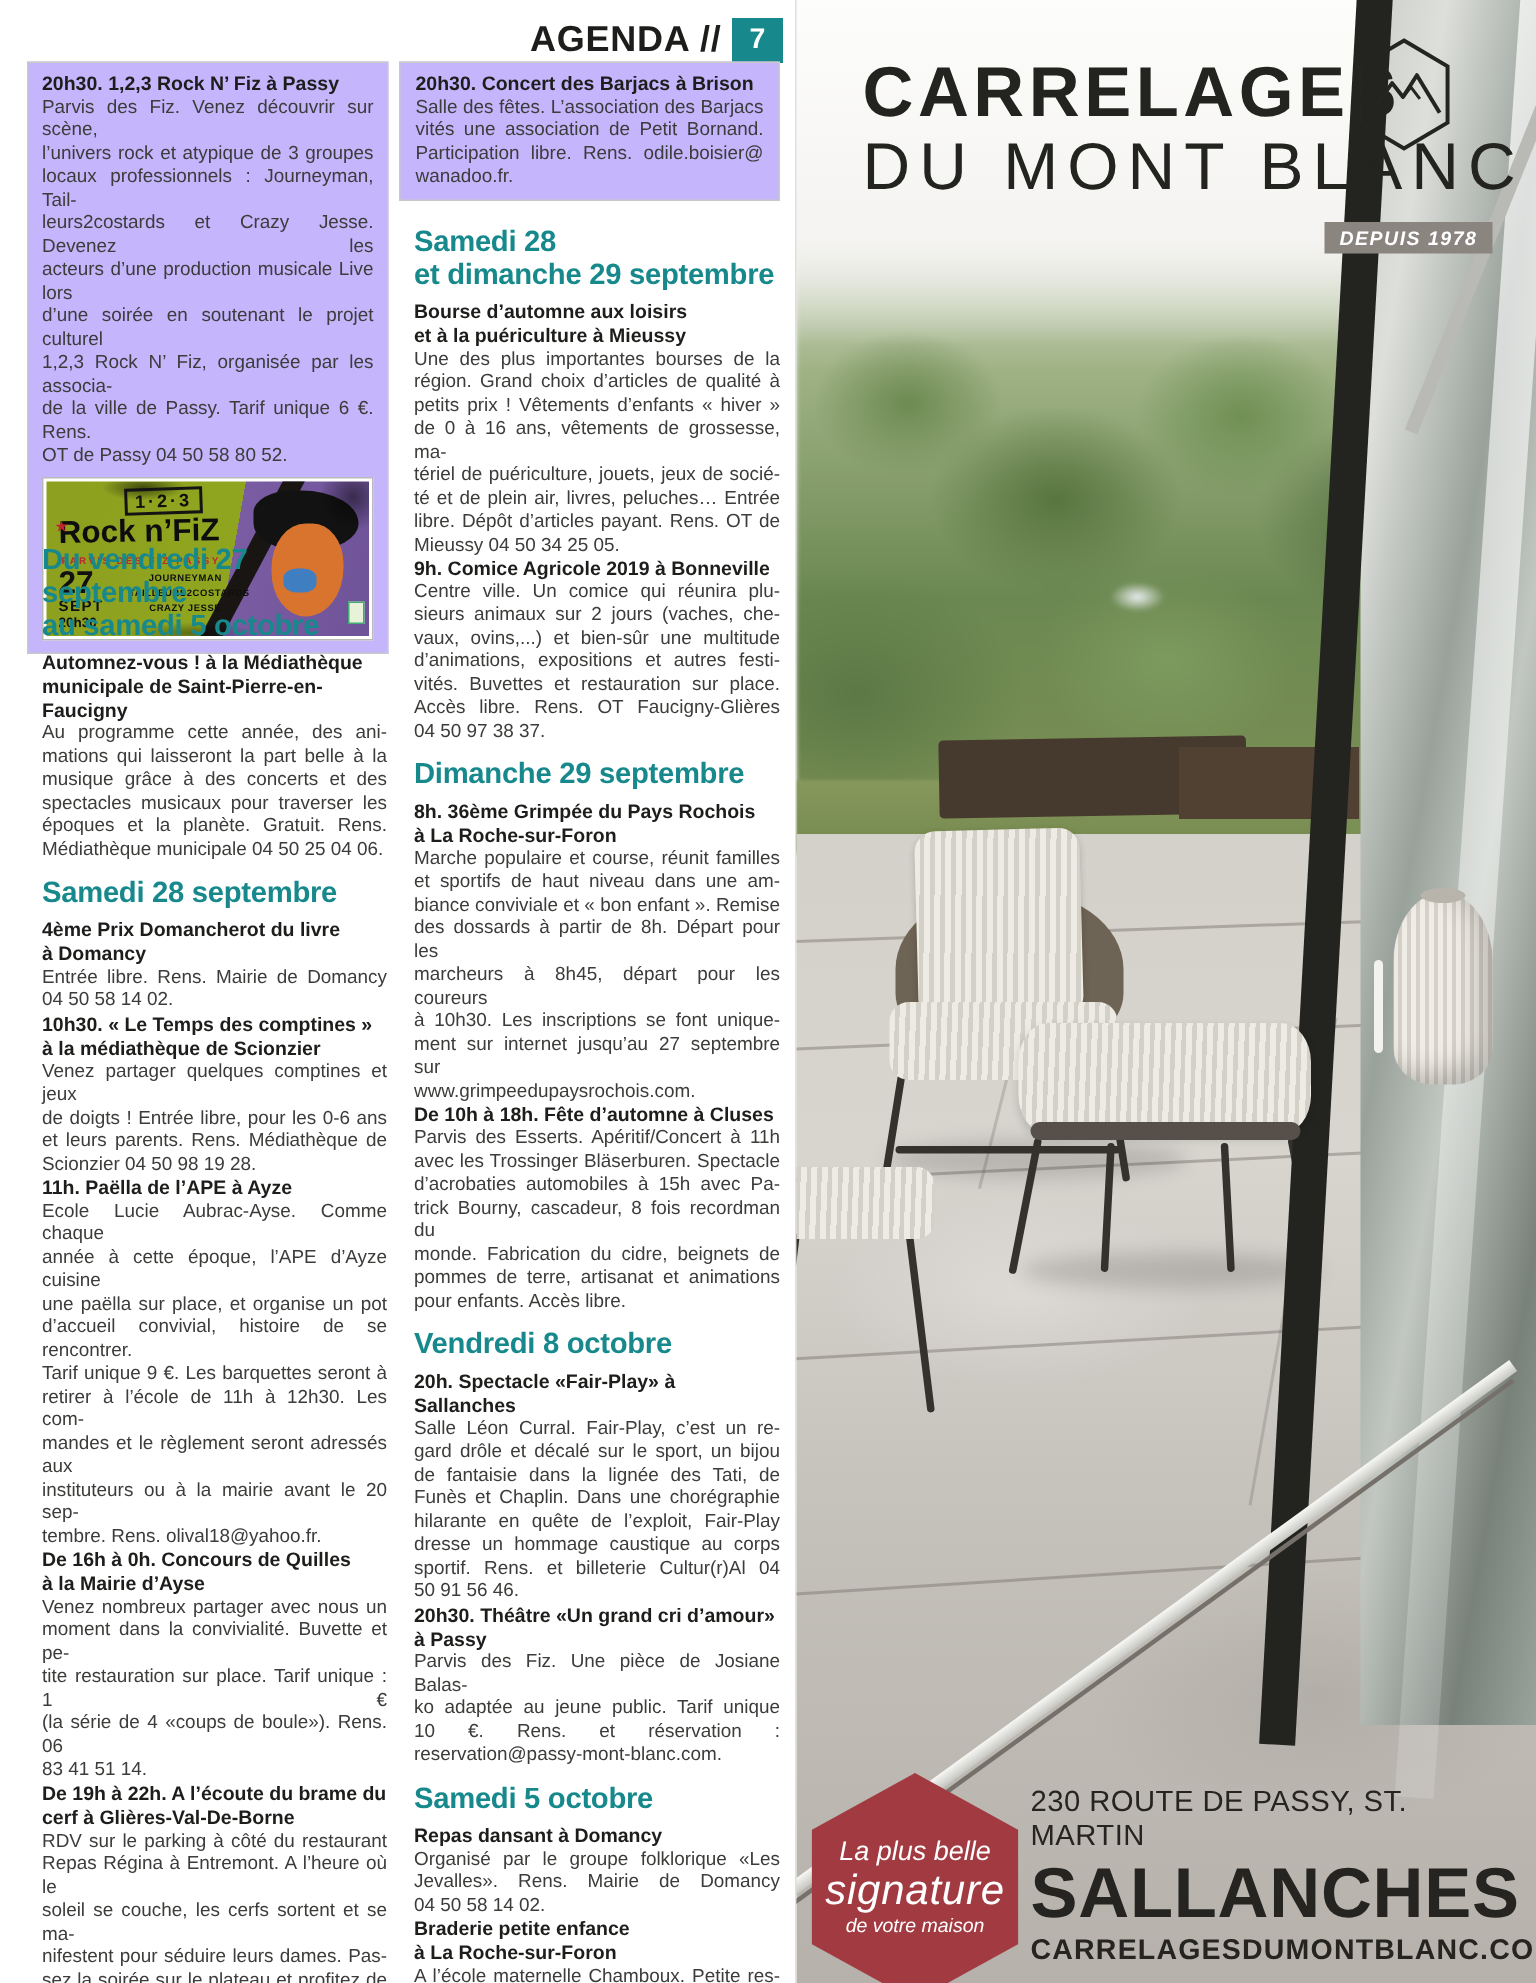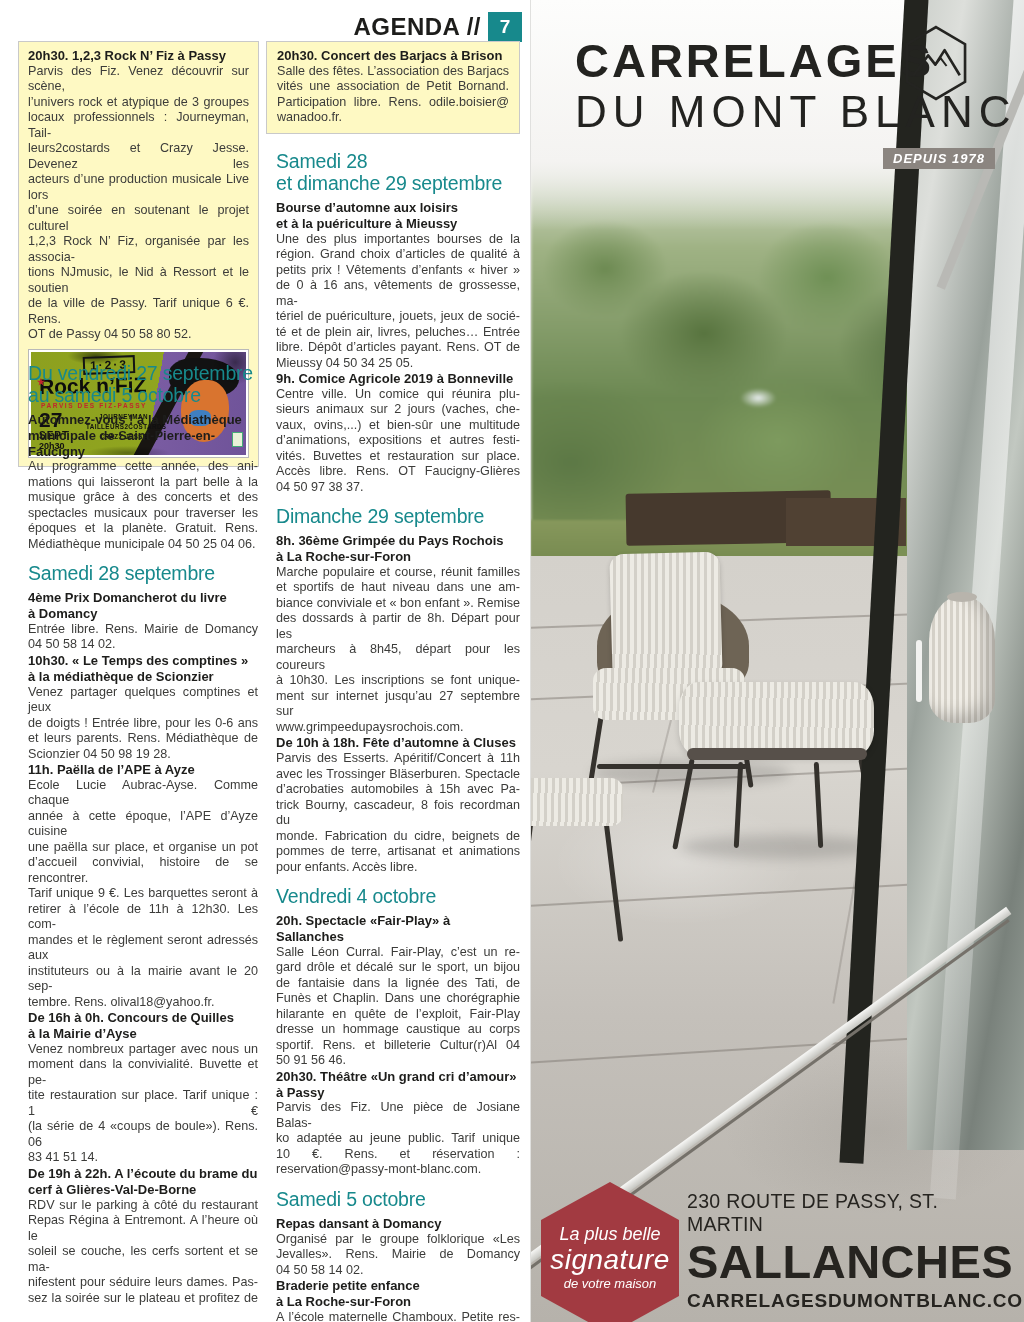--- a/index.html
+++ b/index.html
@@ -5,31 +5,31 @@
   html,body{margin:0;padding:0;background:#ffffff;}
   #page{position:relative;width:1024px;height:1322px;background:#fff;overflow:hidden;
         font-family:"Liberation Sans",sans-serif;color:#3a3a38;}
   
   .agenda-header{position:absolute;left:250px;top:12px;width:272px;display:flex;
     align-items:center;justify-content:flex-end;gap:7px;}
   .agenda-title{font-size:24px;font-weight:bold;color:#1d1d1b;letter-spacing:.5px;}
   .page-num{width:34px;height:30px;background:#17898c;color:#fff;font-size:19px;
     font-weight:bold;display:flex;align-items:center;justify-content:center;}
   
-  .boxed{position:absolute;border:1.5px solid #c9c9c9;background:#fef9c3;box-sizing:border-box;}
+  .boxed{position:absolute;border:1.5px solid #c9c9c9;background:#c4b5fd;box-sizing:border-box;}
   #col1-box{left:18px;top:41px;width:241px;padding:6px 9px 8px;}
   #col2-box{left:266px;top:41px;width:254px;padding:6px 10px 7px;}
   #col1-rest{position:absolute;left:28px;top:352px;width:230px;}
   #col2-rest{position:absolute;left:276px;top:140px;width:244px;}
   .event{margin:0;}
   .event-title-line{font-size:13px;font-weight:bold;color:#1d1d1b;line-height:15.8px;}
   .bl{font-size:12.6px;line-height:15.5px;color:#3c3c3a;text-align:justify;text-align-last:justify;}
   .bl.last{text-align-last:left;}
   .date-heading{margin:10px 0 6px;}
-  .heading-line{font-size:19.5px;font-weight:normal;color:#17898c;line-height:22px;letter-spacing:-.2px;}
+  .heading-line{font-size:19.5px;font-weight:bold;color:#17898c;line-height:22px;letter-spacing:-.2px;}
   
   .poster-frame{margin-top:6px;border:1px solid #b9b9b9;background:#fff;padding:2px;width:215px;}
   .poster{position:relative;width:215px;height:103px;overflow:hidden;
      background:linear-gradient(100deg,#8da01f 0%,#90a51f 57%,#7a5ca2 57%,#6f5399 100%);}
   .poster-grunge{position:absolute;inset:0;background:
      radial-gradient(40px 12px at 30% 4%,rgba(0,0,0,.55) 0%,transparent 70%),
      radial-gradient(60px 10px at 45% 98%,rgba(0,0,0,.35) 0%,transparent 70%),
      radial-gradient(30px 30px at 95% 10%,rgba(0,0,0,.5) 0%,transparent 75%);}
   .p123{position:absolute;left:52px;top:4px;border:2px solid #141414;color:#101010;
      font-size:12px;font-weight:800;padding:0 5px;transform:rotate(-2deg);letter-spacing:2px;}
@@ -143,21 +143,20 @@
     <div>
         <div class="event">
           <div class="event-title-line">20h30. 1,2,3 Rock N’ Fiz à Passy</div>
           <div class="bl">Parvis des Fiz. Venez découvrir sur scène,</div>
           <div class="bl">l’univers rock et atypique de 3 groupes</div>
           <div class="bl">locaux professionnels : Journeyman, Tail-</div>
           <div class="bl">leurs2costards et Crazy Jesse. Devenez les</div>
           <div class="bl">acteurs d’une production musicale Live lors</div>
           <div class="bl">d’une soirée en soutenant le projet culturel</div>
           <div class="bl">1,2,3 Rock N’ Fiz, organisée par les associa-</div>
-          <div class="bl">tions NJmusic, le Nid à Ressort et le soutien</div>
           <div class="bl">de la ville de Passy. Tarif unique 6 €. Rens.</div>
           <div class="bl last">OT de Passy 04 50 58 80 52.</div>
         </div>
       </div>
     <div class="poster-frame">
       <div class="poster">
         <div class="pguitar"></div>
         <div class="phair"></div>
         <div class="pface"></div>
         <div class="pblue"></div>
@@ -298,21 +297,21 @@
         <div class="event-title-line">De 10h à 18h. Fête d’automne à Cluses</div>
         <div class="bl">Parvis des Esserts. Apéritif/Concert à 11h</div>
         <div class="bl">avec les Trossinger Bläserburen. Spectacle</div>
         <div class="bl">d’acrobaties automobiles à 15h avec Pa-</div>
         <div class="bl">trick Bourny, cascadeur, 8 fois recordman du</div>
         <div class="bl">monde. Fabrication du cidre, beignets de</div>
         <div class="bl">pommes de terre, artisanat et animations</div>
         <div class="bl last">pour enfants. Accès libre.</div>
       </div>
       <div class="date-heading">
-        <div class="heading-line">Vendredi 4 octobre</div>
+        <div class="heading-line">Vendredi 8 octobre</div>
       </div>
       <div class="event">
         <div class="event-title-line">20h. Spectacle «Fair-Play» à Sallanches</div>
         <div class="bl">Salle Léon Curral. Fair-Play, c’est un re-</div>
         <div class="bl">gard drôle et décalé sur le sport, un bijou</div>
         <div class="bl">de fantaisie dans la lignée des Tati, de</div>
         <div class="bl">Funès et Chaplin. Dans une chorégraphie</div>
         <div class="bl">hilarante en quête de l’exploit, Fair-Play</div>
         <div class="bl">dresse un hommage caustique au corps</div>
         <div class="bl">sportif. Rens. et billeterie Cultur(r)Al 04</div>

